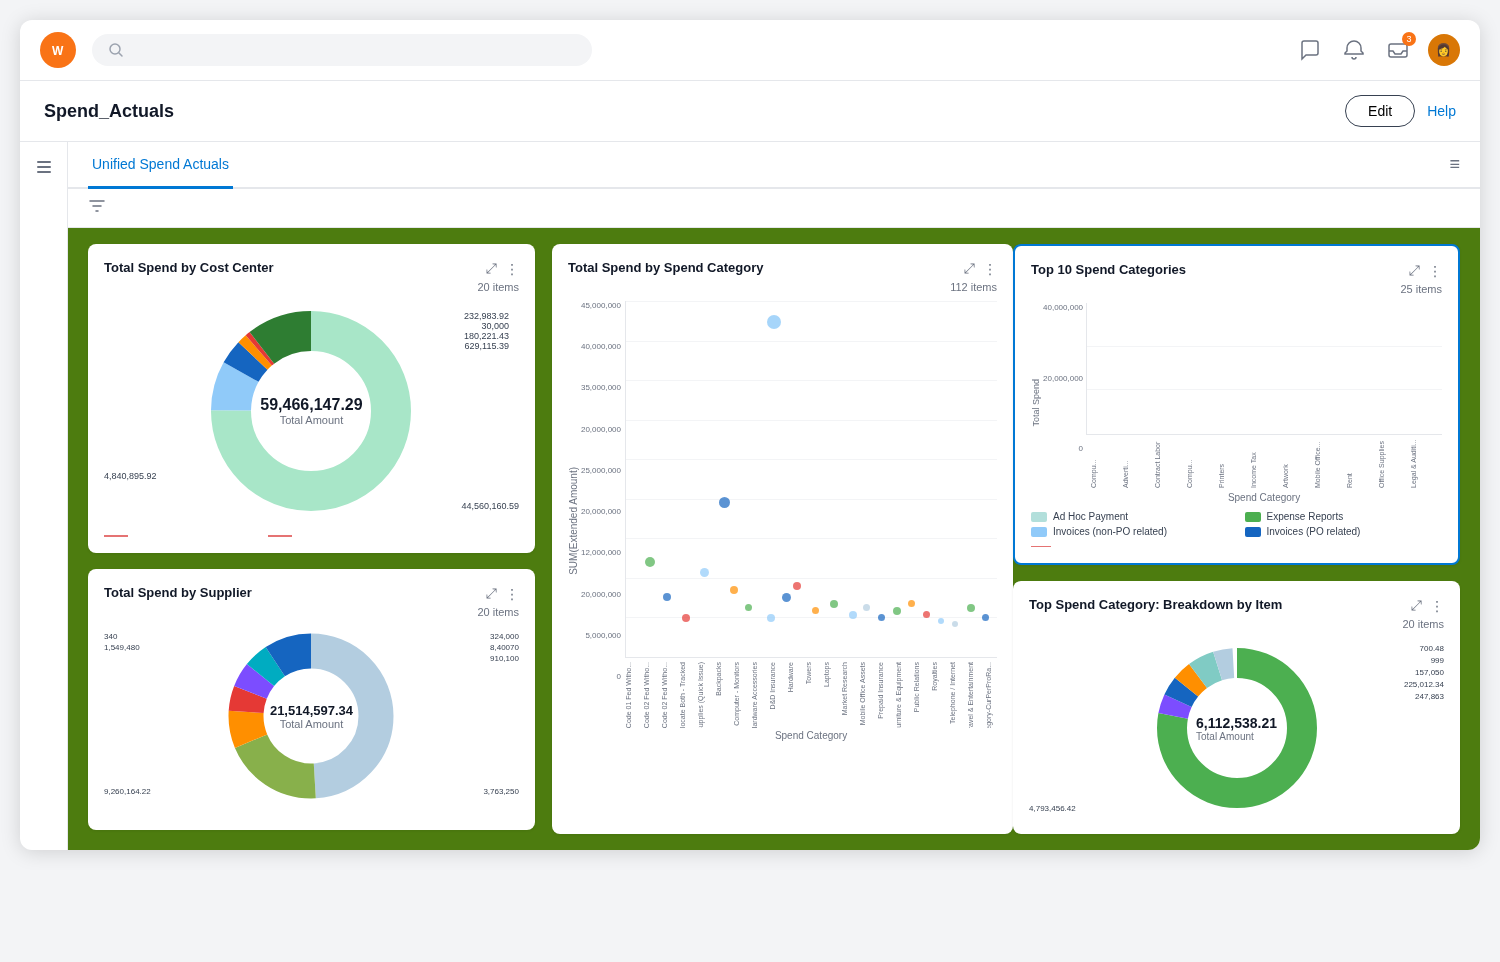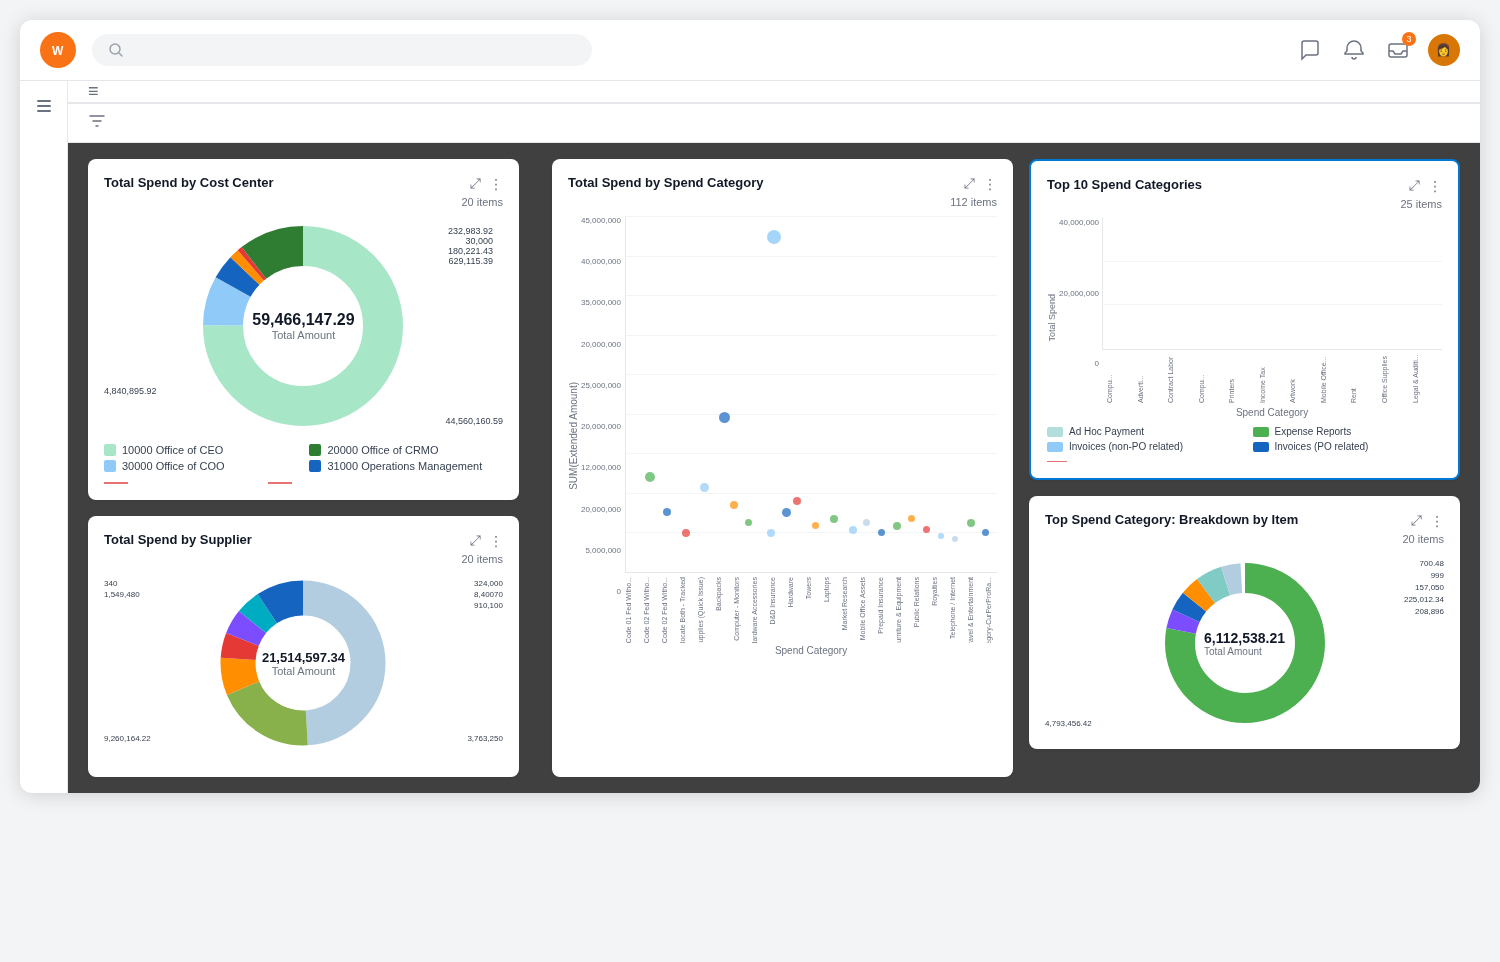--- a/index.html
+++ b/index.html
@@ -34,21 +34,21 @@
     
     .tab-bar { display: flex; align-items: center; justify-content: space-between; padding: 0 20px; border-bottom: 2px solid #e5e7eb; }
     .tab { padding: 14px 4px; font-size: 14px; font-weight: 500; color: #0078d4; border-bottom: 3px solid #0078d4; cursor: pointer; margin-bottom: -2px; }
     .tab-menu-icon { color: #6b7280; font-size: 18px; cursor: pointer; }
 
     
     .filter-bar { padding: 8px 20px; border-bottom: 1px solid #e5e7eb; }
     .filter-icon { color: #6b7280; font-size: 16px; cursor: pointer; }
 
     
-    .dashboard-grid { display: grid; grid-template-columns: 1fr 1fr 1fr; gap: 16px; padding: 16px 20px; background: #404040; }
+    .dashboard-grid { display: grid; grid-template-columns: 1fr 1fr 1fr; padding: 16px 20px; background: #4d7c0f; }
 
     
     .card { background: white; border-radius: 8px; padding: 16px; box-shadow: 0 1px 3px rgba(0,0,0,0.08); }
     .card-header { display: flex; align-items: flex-start; justify-content: space-between; margin-bottom: 4px; }
     .card-title { font-size: 13px; font-weight: 600; color: #111827; }
     .card-actions { display: flex; align-items: center; gap: 8px; }
     .expand-icon, .more-icon { color: #6b7280; font-size: 14px; cursor: pointer; }
     .items-count { font-size: 11px; color: #6b7280; text-align: right; }
 
     
@@ -109,36 +109,44 @@
         <div class="badge">3</div>
         <svg width="22" height="22" viewBox="0 0 22 22" fill="none">
           <rect x="2" y="5" width="18" height="13" rx="2" stroke="#6b7280" stroke-width="1.5" fill="none"></rect>
           <path d="M2 12h4l2 3h6l2-3h4" stroke="#6b7280" stroke-width="1.5" fill="none"></path>
         </svg>
       </div>
       <div class="avatar">👩</div>
     </div>
   </div>
 
+  <div class="page-header">
+    <span class="page-title">Spend_Actuals</span>
+    <div class="header-actions">
+      <button class="btn-edit">Edit</button>
+      <button class="btn-help">Help</button>
+    </div>
+  </div>
 
   <div class="content-area">
 
     <div class="left-sidebar">
       <div class="sidebar-icon">
         <svg width="18" height="18" viewBox="0 0 18 18" fill="none">
           <rect x="2" y="3" width="14" height="2" rx="1" fill="#6b7280"></rect>
           <rect x="2" y="8" width="14" height="2" rx="1" fill="#6b7280"></rect>
           <rect x="2" y="13" width="14" height="2" rx="1" fill="#6b7280"></rect>
         </svg>
       </div>
     </div>
 
     <div class="main-content">
 
       <div class="tab-bar">
+        <div class="tab">Unified Spend Actuals</div>
         <div class="tab-menu-icon">≡</div>
       </div>
 
       <div class="filter-bar">
         <div class="filter-icon">
           <svg width="18" height="18" viewBox="0 0 18 18" fill="none">
             <path d="M2 4h14M5 9h8M8 14h2" stroke="#6b7280" stroke-width="1.5" stroke-linecap="round"></path>
           </svg>
         </div>
       </div>
@@ -184,38 +192,20 @@
                 <div>629,115.39</div>
               </div>
               <div style="position:absolute; bottom:40px; left:0px; font-size:9px; color:#374151;">
                 <div>4,840,895.92</div>
               </div>
               <div style="position:absolute; bottom:10px; right:0px; font-size:9px; color:#374151;">
                 <div>44,560,160.59</div>
               </div>
             </div>
 
-            <div class="legend">
-              <div class="legend-item">
-                <div class="legend-dot" style="background:#a8e6c8;"></div>
-                <span>10000 Office of CEO</span>
-              </div>
-              <div class="legend-item">
-                <div class="legend-dot" style="background:#2e7d32;"></div>
-                <span>20000 Office of CRMO</span>
-              </div>
-              <div class="legend-item">
-                <div class="legend-dot" style="background:#90caf9;"></div>
-                <span>30000 Office of COO</span>
-              </div>
-              <div class="legend-item">
-                <div class="legend-dot" style="background:#1565c0;"></div>
-                <span>31000 Operations Management</span>
-              </div>
-            </div>
 
             <div style="display:flex; gap:20px; margin-top:4px;">
               <div style="width:24px; height:2px; background:#e57373; margin-top:6px;"></div>
               <div style="width:24px; height:2px; background:#e57373; margin-top:6px; margin-left:120px;"></div>
             </div>
           </div>
 
           <div class="card">
             <div class="card-header">
               <span class="card-title">Total Spend by Supplier</span>
@@ -524,21 +514,21 @@
               <div style="position:absolute; ">
                 <div style="font-size:14px; font-weight:700; color:#111827;">6,112,538.21</div>
                 <div style="font-size:10px; color:#6b7280;">Total Amount</div>
               </div>
 
               <div style="position:absolute; top:5px; right:0px; font-size:8px; color:#374151; text-align:right; line-height:1.5;">
                 <div>700.48</div>
                   <div>999</div>
                   <div>157,050</div>
                   <div>225,012.34</div>
-                  <div>208,896</div>
+                  <div>247,863</div>
               </div>
               <div style="position:absolute; bottom:5px; left:0px; font-size:8px; color:#374151;">
                 <div>4,793,456.42</div>
               </div>
             </div>
           </div>
         </div>
       </div>
     </div>
   </div>

